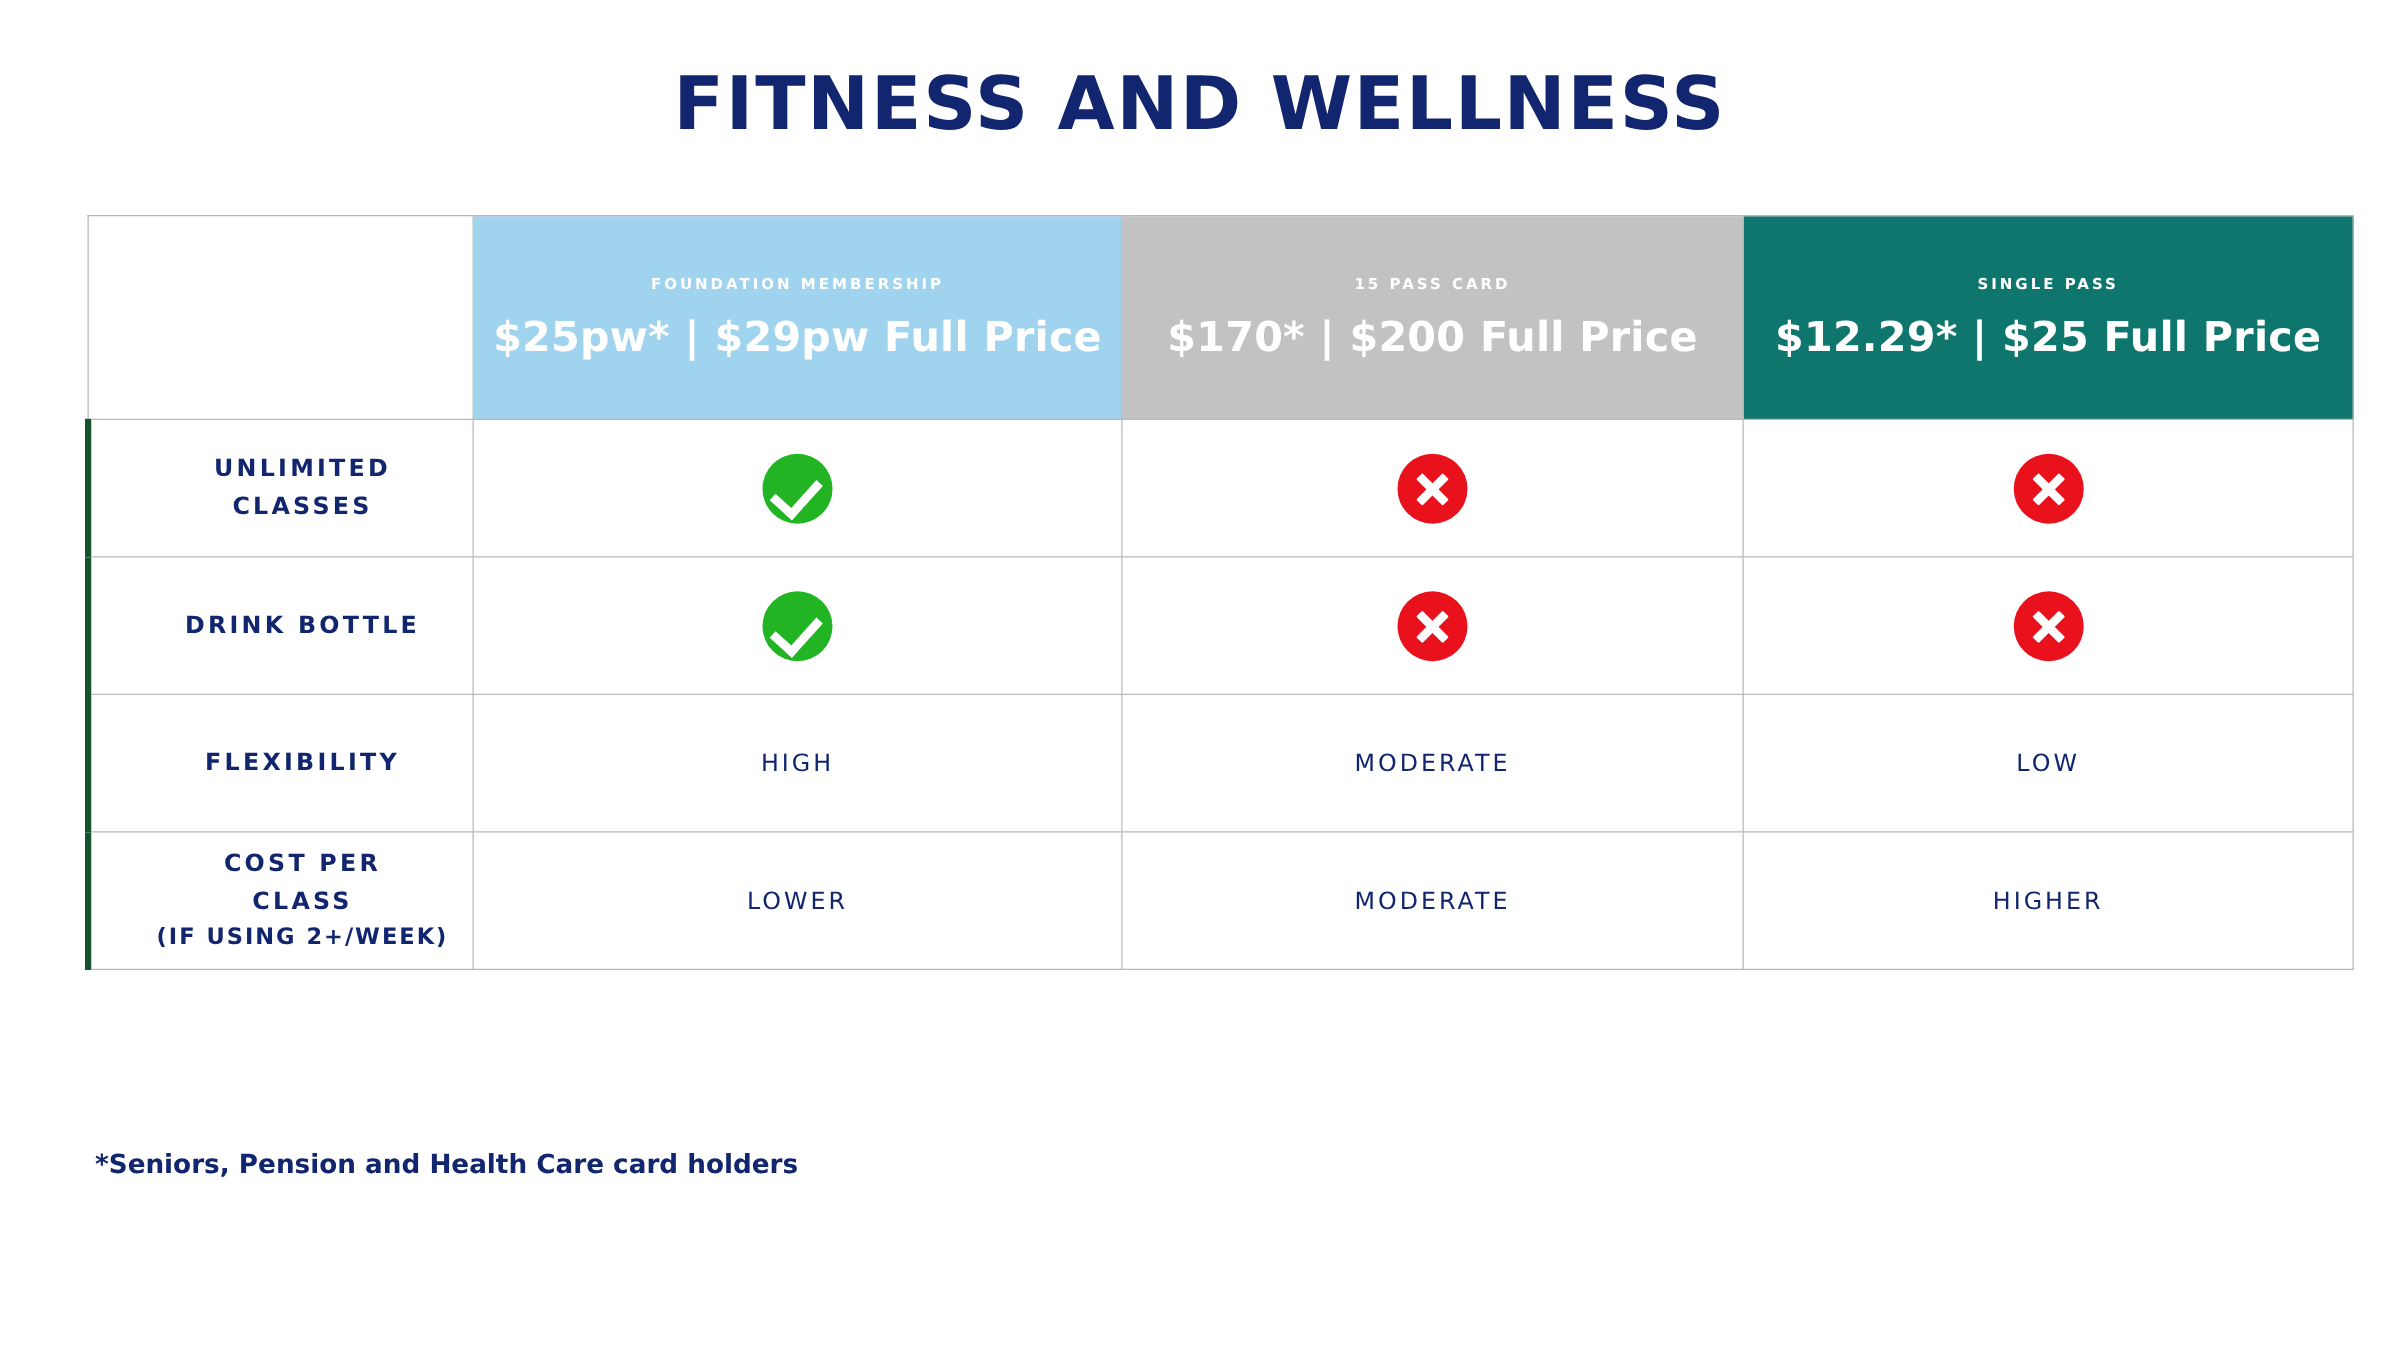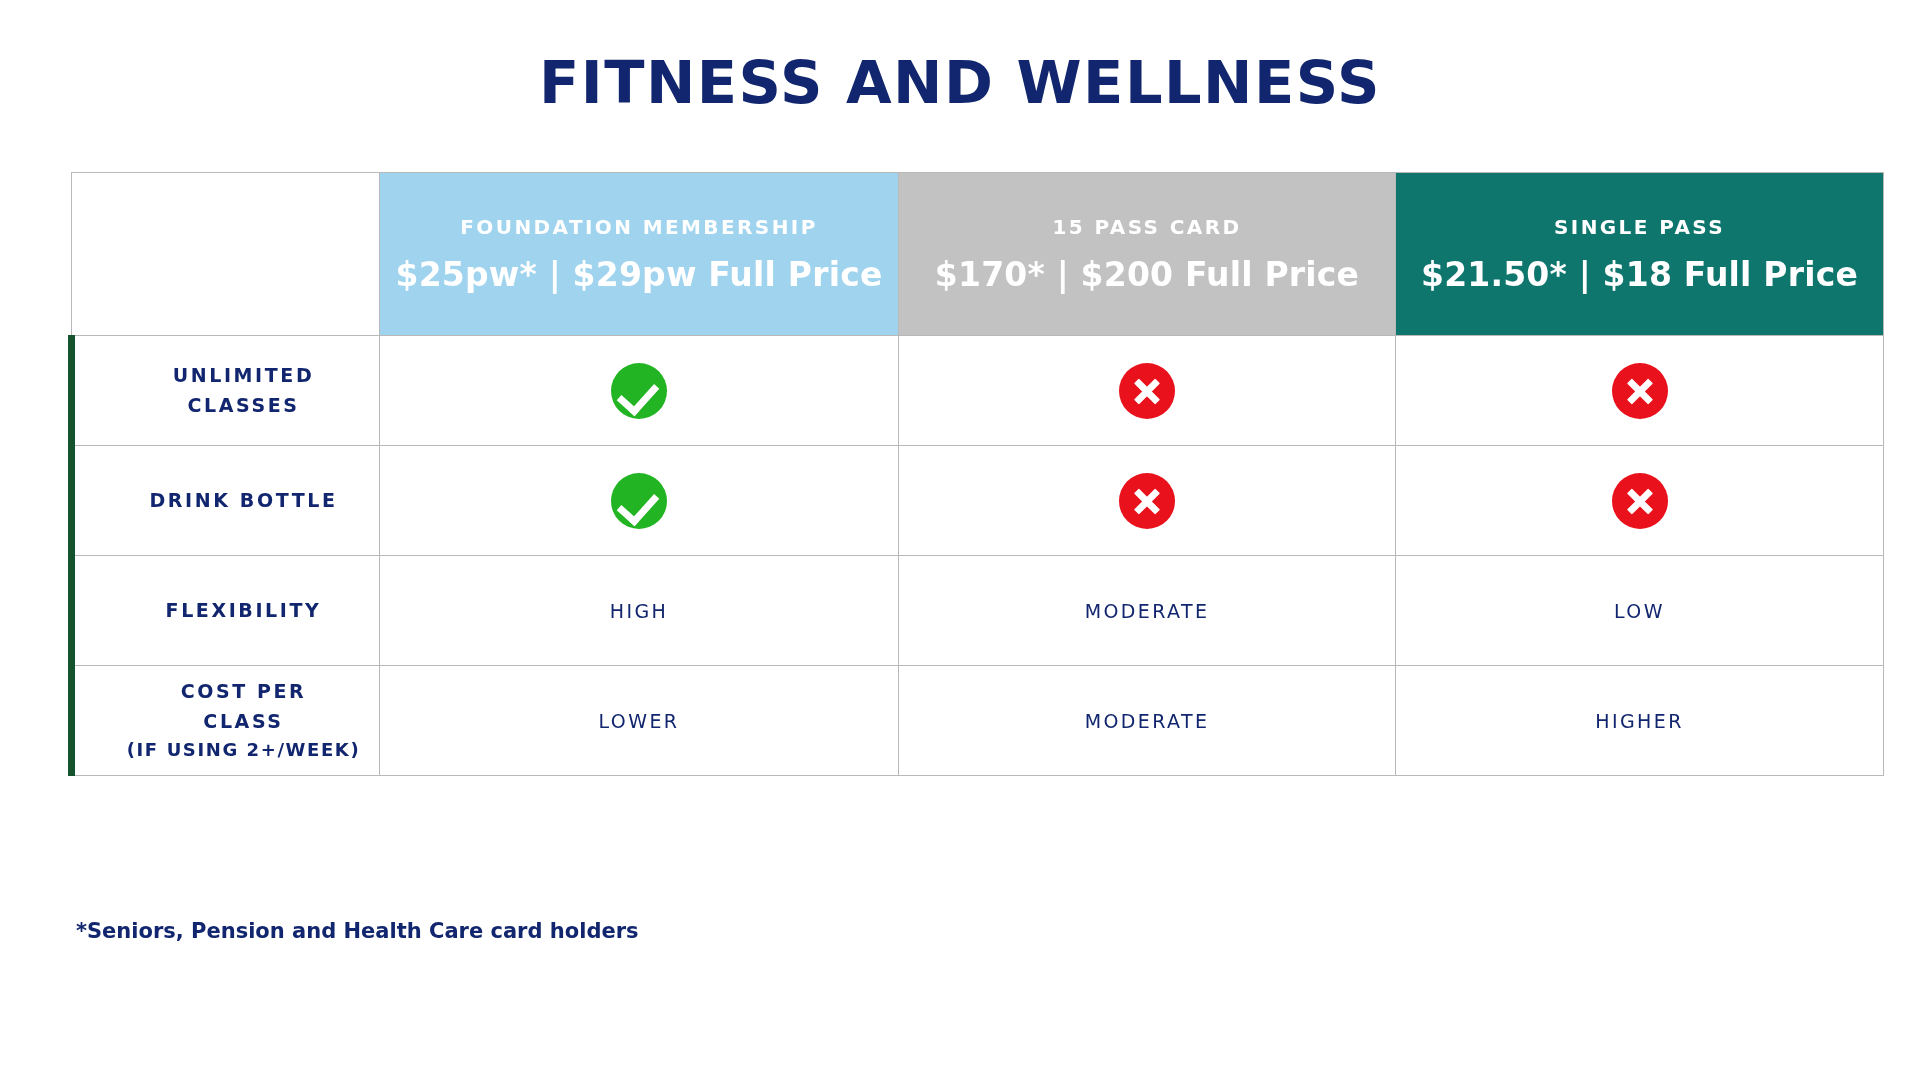--- a/index.html
+++ b/index.html
@@ -43,21 +43,21 @@
   }
   col.c0 { width: 308px; }
   col.c1 { width: 519px; }
   col.c2 { width: 497px; }
   col.c3 { width: 488px; }
 
   thead th { height: 163px; padding: 0; border-bottom: 1px solid #b9b9b9; }
   th.blank { background: #ffffff; border-left: 1px solid #b9b9b9; }
   th.plan { color: #ffffff; padding: 0 10px; }
   th.plan .plan-name {
-    font-size: 20px;
+    font-size: 12px;
     font-weight: bold;
     letter-spacing: 2.4px;
     font-family: "DejaVu Sans", sans-serif;
     display: block;
     margin-bottom: 16px;
   }
   th.plan .plan-price {
     font-size: 33px;
     font-weight: bold;
     display: block;
@@ -126,21 +126,21 @@
 
   .footnote {
     position: absolute;
     left: 76px;
     top: 919px;
     color: #11266e;
     font-size: 21px;
     font-weight: bold;
     font-family: "DejaVu Sans", sans-serif;
   }
-  tr.body-row td:first-child { border-left: 7px solid #14532d; padding-left: 39px; }
+  tr.body-row td:first-child { border-left: 5px solid #14532d; padding-left: 39px; }
 </style>
 </head>
 <body>
 
 <div class="page">
 
   <div class="title">FITNESS AND WELLNESS</div>
 
   <div class="table-wrap">
     <table class="compare">
@@ -156,21 +156,21 @@
           <th class="plan plan-0">
             <span class="plan-name">FOUNDATION MEMBERSHIP</span>
             <span class="plan-price">$25pw* | $29pw Full Price</span>
           </th>
           <th class="plan plan-1">
             <span class="plan-name">15 PASS CARD</span>
             <span class="plan-price">$170* | $200 Full Price</span>
           </th>
           <th class="plan plan-2">
             <span class="plan-name">SINGLE PASS</span>
-            <span class="plan-price">$21.50* | $18 Full Price</span>
+            <span class="plan-price">$12.29* | $25 Full Price</span>
           </th>
         </tr>
       </thead>
       <tbody>
 
         <tr class="body-row">
           <td class="rowlabel">
             <span>UNLIMITED</span><br>
             <span>CLASSES</span>
           </td>

